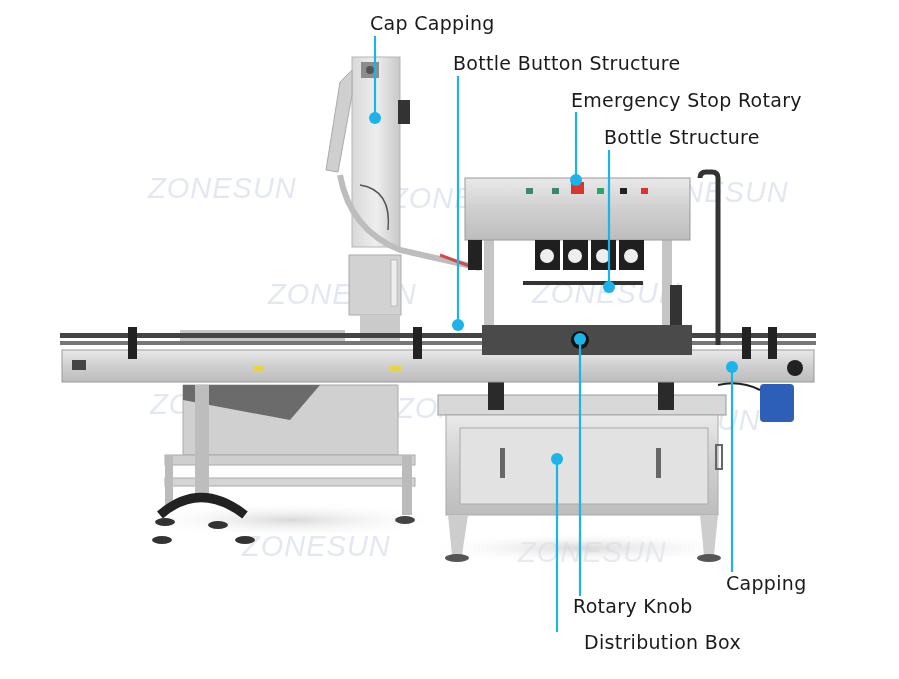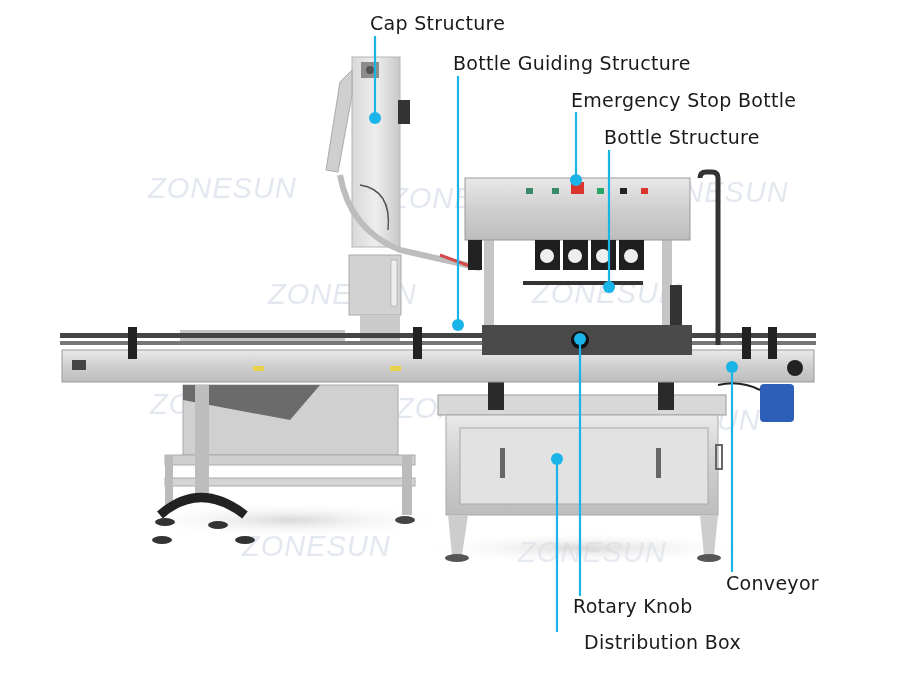--- a/index.html
+++ b/index.html
@@ -147,20 +147,20 @@
       <circle cx="375" cy="118" r="6"></circle>
       <circle cx="458" cy="325" r="6"></circle>
       <circle cx="576" cy="180" r="6"></circle>
       <circle cx="609" cy="287" r="6"></circle>
       <circle cx="732" cy="367" r="6"></circle>
       <circle cx="580" cy="339" r="6"></circle>
       <circle cx="557" cy="459" r="6"></circle>
     </g>
   </svg>
 
-  <div class="label" style="left:370px;top:12px;">Cap Structure</div>
-  <div class="label" style="left:453px;top:52px;">Bottle Guiding Structure</div>
-  <div class="label" style="left:571px;top:89px;">Emergency Stop Bottle</div>
+  <div class="label" style="left:370px;top:12px;">Cap Capping</div>
+  <div class="label" style="left:453px;top:52px;">Bottle Button Structure</div>
+  <div class="label" style="left:571px;top:89px;">Emergency Stop Rotary</div>
   <div class="label" style="left:604px;top:126px;">Bottle Structure</div>
-  <div class="label" style="left:726px;top:572px;">Conveyor</div>
+  <div class="label" style="left:726px;top:572px;">Capping</div>
   <div class="label" style="left:573px;top:595px;">Rotary Knob</div>
   <div class="label" style="left:584px;top:631px;">Distribution Box</div>
 </div>
 
 </body></html>

